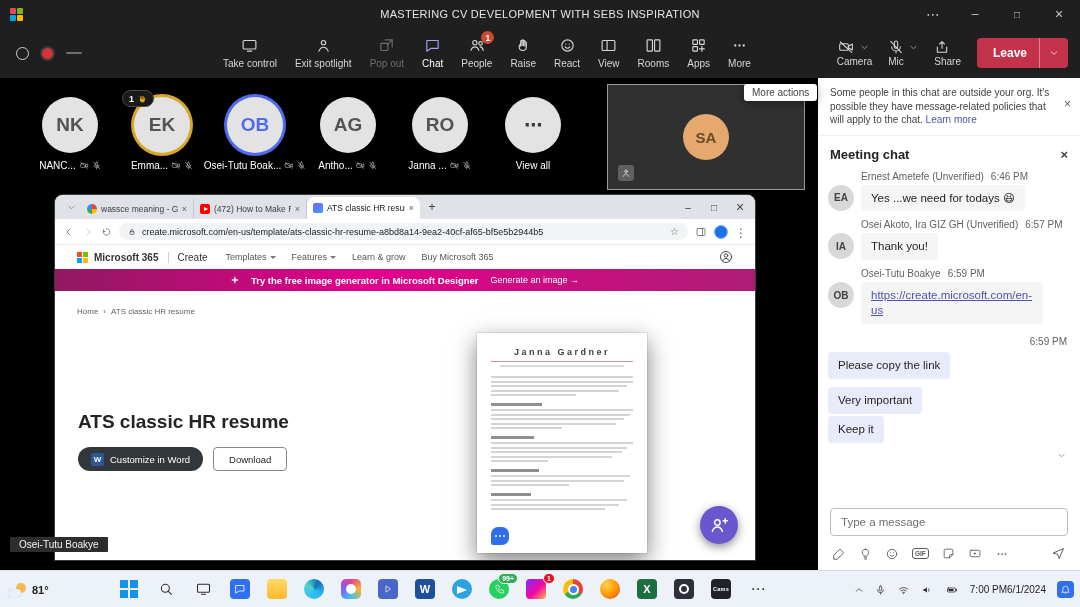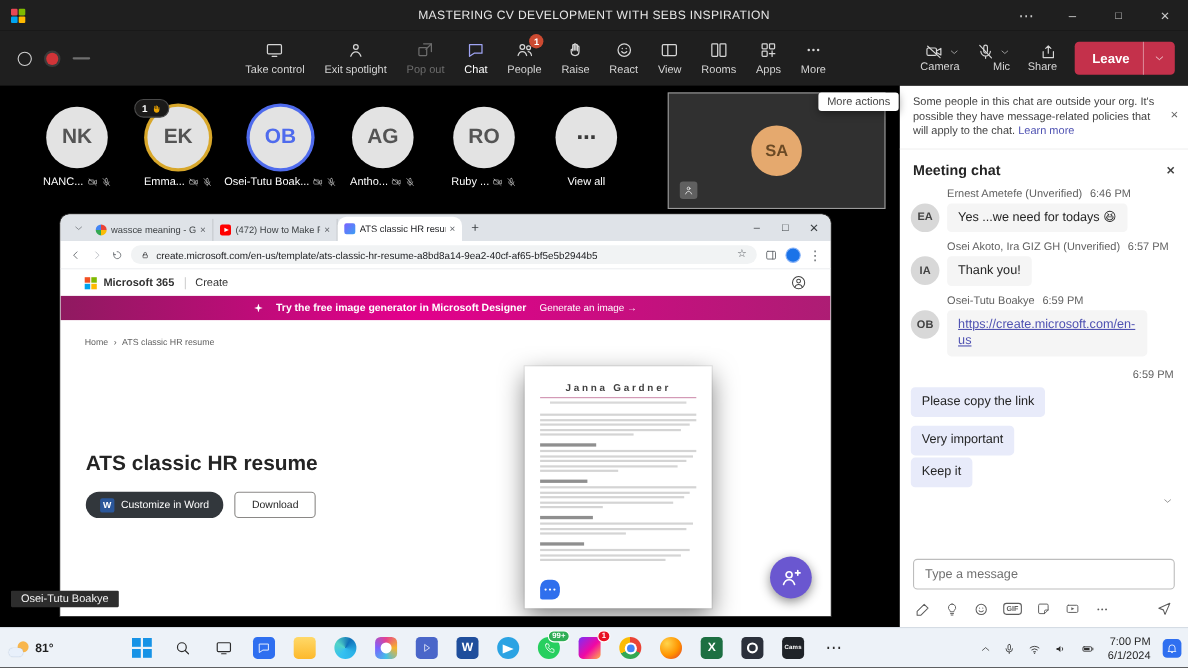--- a/index.html
+++ b/index.html
@@ -34,21 +34,21 @@
   .rec-dot{width:11px;height:11px;background:var(--badge);border-radius:50%;box-shadow:0 0 0 2px #3a3a3a}
   .timer-dash{width:16px;height:2px;background:#6f6f6f;border-radius:1px}
   .tl-center{position:absolute;left:214px;top:0;height:100%;display:flex;align-items:center}
   .tbtn{position:relative;display:flex;flex-direction:column;align-items:center;gap:4px;padding:0 9px;color:var(--tb-txt);font-size:10px;cursor:default}
   .tbtn .ico{height:17px;display:flex;align-items:center}
   .tbtn.active{color:#fff}
   .tbtn.active .ico{color:#9fa4f3}
   .tbtn.disabled{color:#6d6d6d}
   .tb-badge{position:absolute;top:-6px;right:7px;min-width:13px;height:13px;border-radius:7px;background:#cc4a31;color:#fff;font-size:8.5px;display:flex;align-items:center;justify-content:center;padding:0 3px;font-weight:700}
   .tl-right{position:absolute;right:12px;top:0;height:100%;display:flex;align-items:center;gap:16px}
-  .dev{display:flex;flex-direction:column;align-items:flex-end;gap:1px;color:var(--tb-txt);font-size:10px}
+  .dev{display:flex;flex-direction:column;align-items:flex-start;gap:1px;color:var(--tb-txt);font-size:10px}
   .dev-row{display:flex;align-items:center;gap:5px}
   .leave{display:flex;align-items:center;background:var(--leave);border-radius:4px;height:30px;color:#fff;font-size:12px;font-weight:700}
   .leave .lbl{padding:0 12px 0 16px}
   .leave .div{width:1px;height:30px;background:rgba(255,255,255,.4)}
   .leave .chev{width:28px;display:flex;align-items:center;justify-content:center}
   .tooltip{position:absolute;left:744px;top:84px;background:#fff;box-shadow:0 2px 8px rgba(0,0,0,.4);border-radius:3px;padding:3px 8px;font-size:10px;color:#424242;z-index:9}
 
   
   .stage{position:absolute;top:78px;left:0;width:1080px;height:492px;background:#000}
   .pwrap{position:absolute;top:19px;width:56px}
@@ -186,21 +186,21 @@
   .ff-ci{background:radial-gradient(circle at 32% 30%,#ffd54c,#ff9400 55%,#e3382c)}
   .xl-sq{background:#1d6f42;font-size:11px;font-weight:700}
   .xl-sq::before{content:"X"}
   .obs-sq{background:#2b303b;position:relative}
   .obs-sq::before{content:"";position:absolute;inset:5px;border:2px solid #fff;border-radius:50%}
   .cams-sq{background:#1f2328;font-size:5.5px;font-weight:700;letter-spacing:.2px}
   .more-dots::before{content:"⋯";font-size:15px;color:#2d2d2d}
   .tbadge{position:absolute;top:-1px;right:-4px;background:#2fae55;color:#fff;font-size:7px;font-weight:700;border-radius:7px;height:11px;min-width:11px;display:flex;align-items:center;justify-content:center;padding:0 3px;border:1px solid #fff}
   .tbadge.red{background:#e81123}
   .tray{position:absolute;right:6px;top:0;height:37px;display:flex;align-items:center;gap:11px;color:#2d2d2d}
-  .clock{display:flex;flex-direction:column;align-items:flex-end;font-size:10px;color:#1f1f1f;line-height:1.3}
+  .clock{display:flex;flex-direction:row;align-items:flex-end;font-size:10px;color:#1f1f1f;line-height:1.3}
   .notif-sq{width:17px;height:17px;border-radius:4px;background:#2f6ff0;color:#fff;display:flex;align-items:center;justify-content:center}
 </style>
 </head>
 <body>
 
 <div class="screen">
 
   <div class="titlebar">
     <span class="app-ico">
         <b></b>
@@ -477,21 +477,21 @@
               <rect x="9.5" y="3" width="5" height="11" rx="2.5"></rect>
               <path d="M5.5 11.5a6.5 6.5 0 0013 0M12 18v3"></path>
               <path d="M4 3.5l16 17"></path>
             </svg>
           </span>
       </div>
     </div>
     <div class="pwrap" style="left:412px">
       <div class="pav">RO</div>
       <div class="pname">
-        <span>Ruby ...</span>
+        <span>Janna ...</span>
         <span class="mini-ic">
             <svg class="s" width="10" height="9" viewBox="0 0 24 24">
               <rect x="2.5" y="7" width="13" height="10" rx="2"></rect>
               <path d="M15.5 11l6-3.5v9l-6-3.5"></path>
               <path d="M3.5 4.5l17 15.5"></path>
             </svg>
           </span>
         <span class="mini-ic">
             <svg class="s" width="9" height="9" viewBox="0 0 24 24">
               <rect x="9.5" y="3" width="5" height="11" rx="2.5"></rect>
@@ -587,20 +587,36 @@
       <div class="pagearea">
         <div class="msheader">
           <span class="mslogo">
               <b></b>
               <b></b>
               <b></b>
               <b></b>
             </span>
           <span class="brand">Microsoft 365</span>
           <span class="create-lbl">Create</span>
+          <span class="msnav">
+            <span class="itm">
+                <span>Templates</span>
+                <span class="chev-s"></span>
+              </span>
+            <span class="itm">
+                <span>Features</span>
+                <span class="chev-s"></span>
+              </span>
+            <span class="itm">
+                <span>Learn &amp; grow</span>
+              </span>
+            <span class="itm">
+                <span>Buy Microsoft 365</span>
+              </span>
+          </span>
           <span class="ms-person">
               <svg class="s" width="14" height="14" viewBox="0 0 24 24">
                 <circle cx="12" cy="12" r="9.5"></circle>
                 <circle cx="12" cy="9.5" r="3"></circle>
                 <path d="M6 19c1.3-3 3.5-4.3 6-4.3s4.7 1.3 6 4.3"></path>
               </svg>
             </span>
         </div>
         <div class="banner">
           <span class="sparkle"></span>

